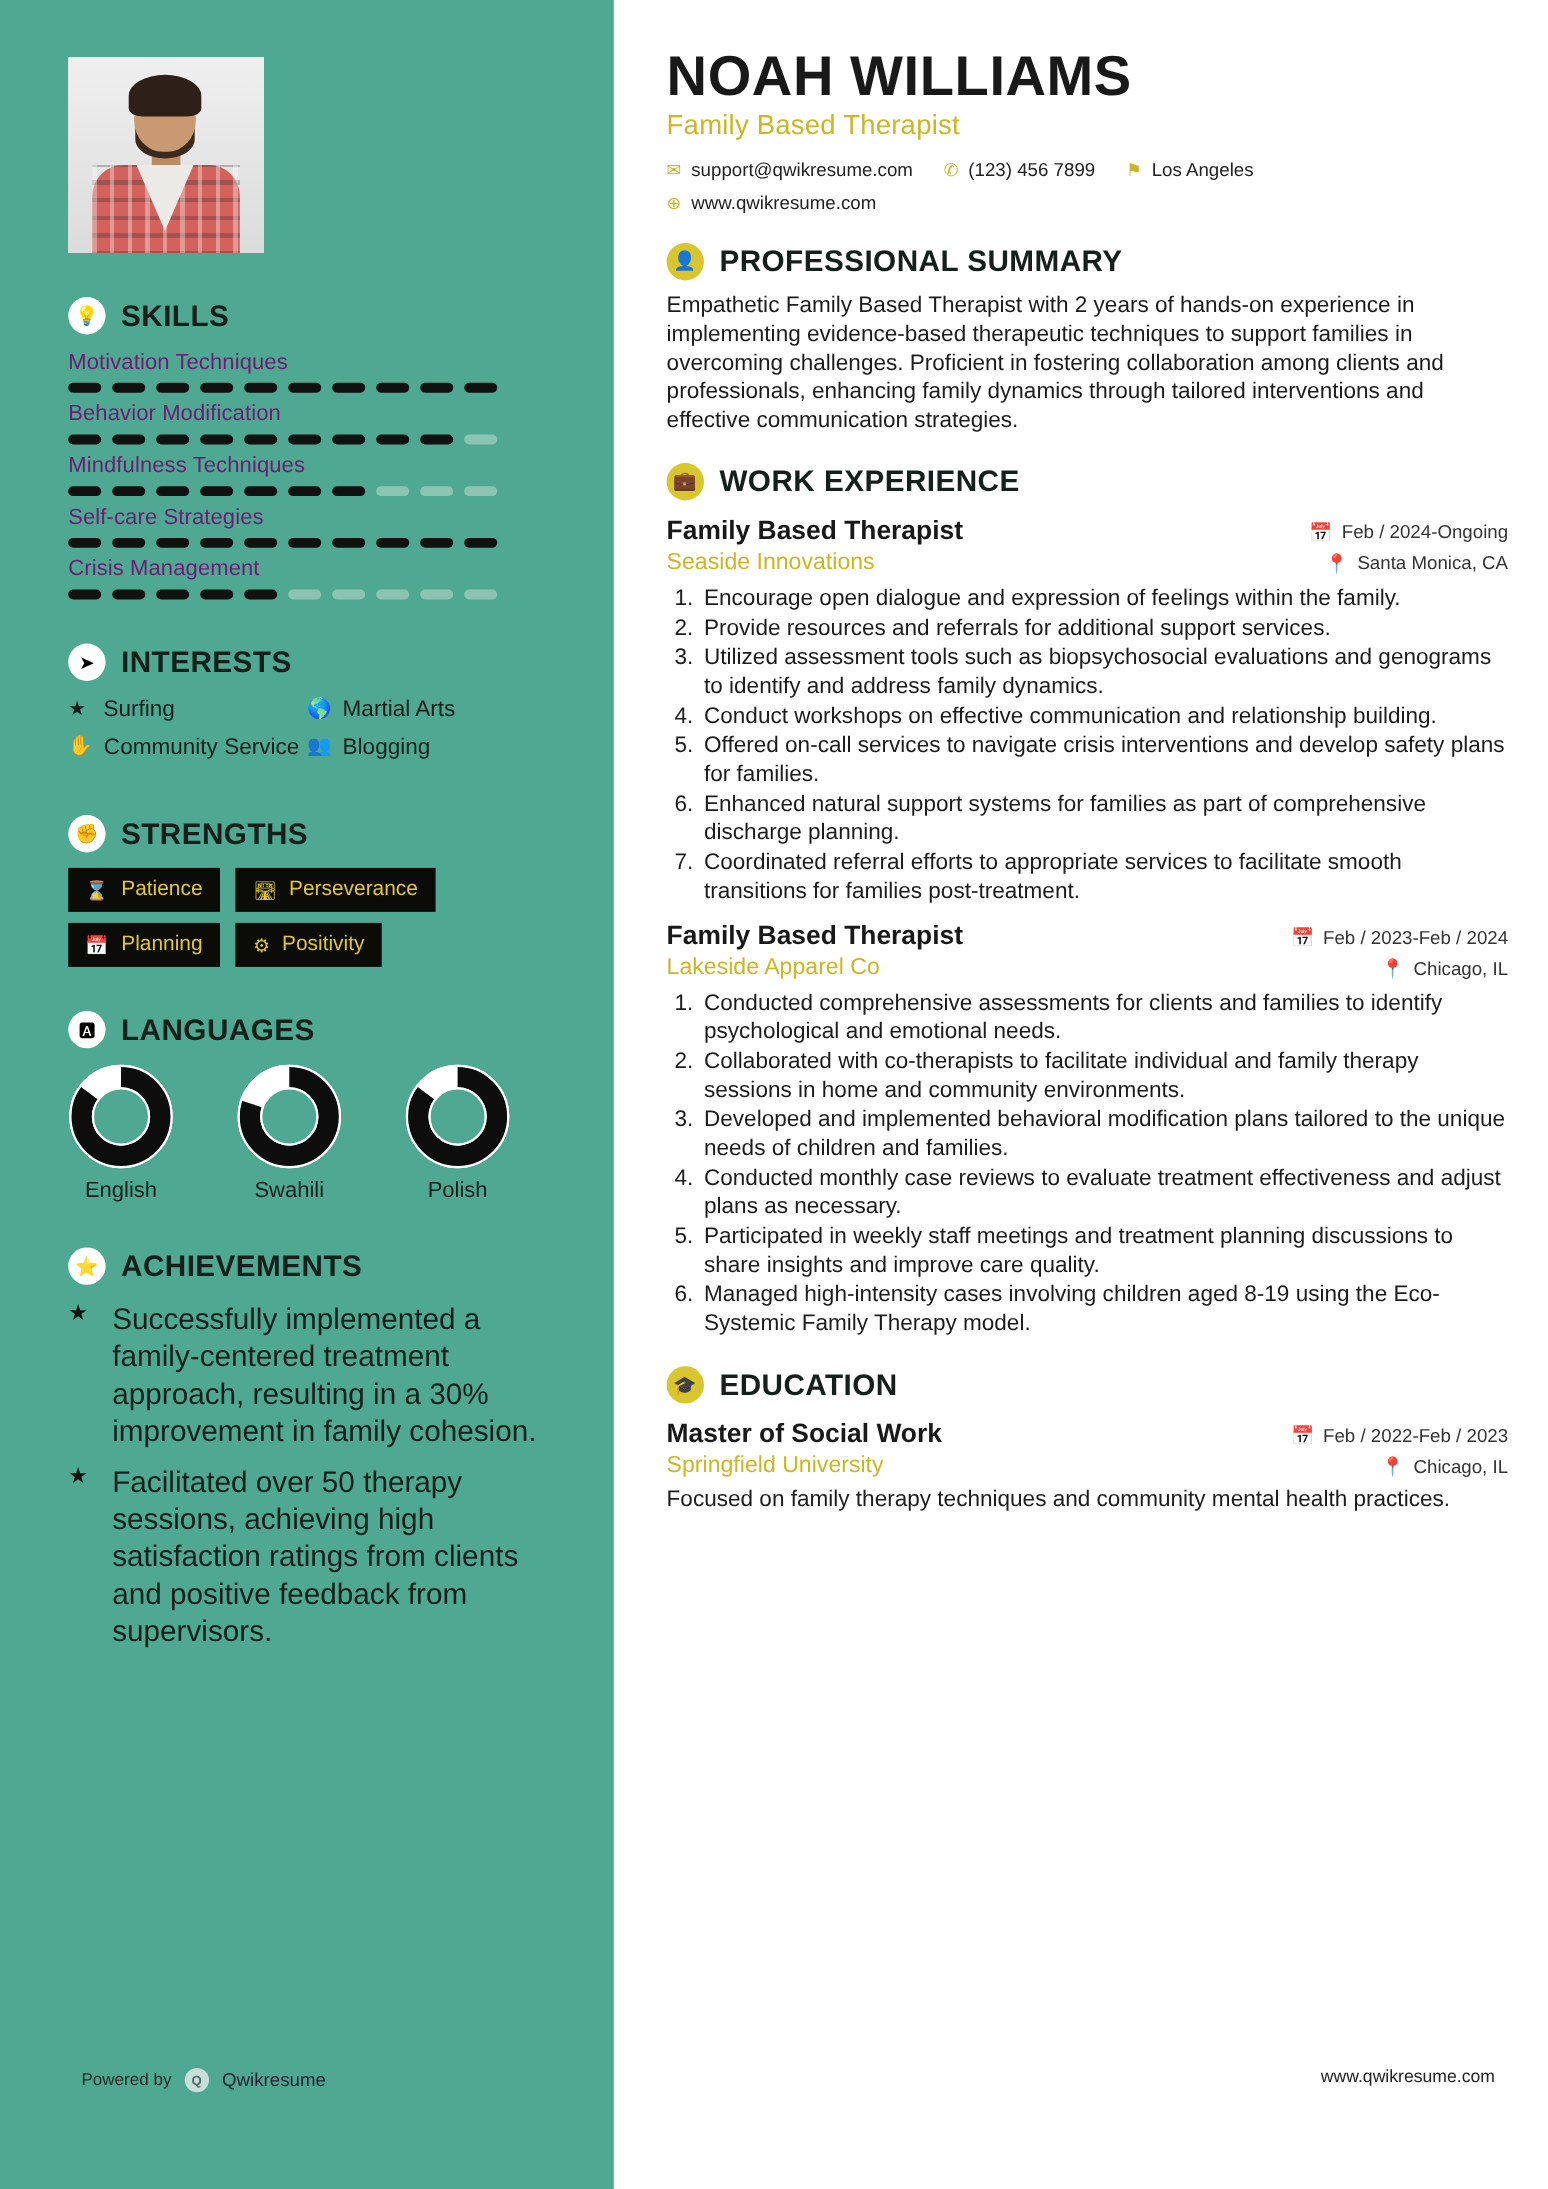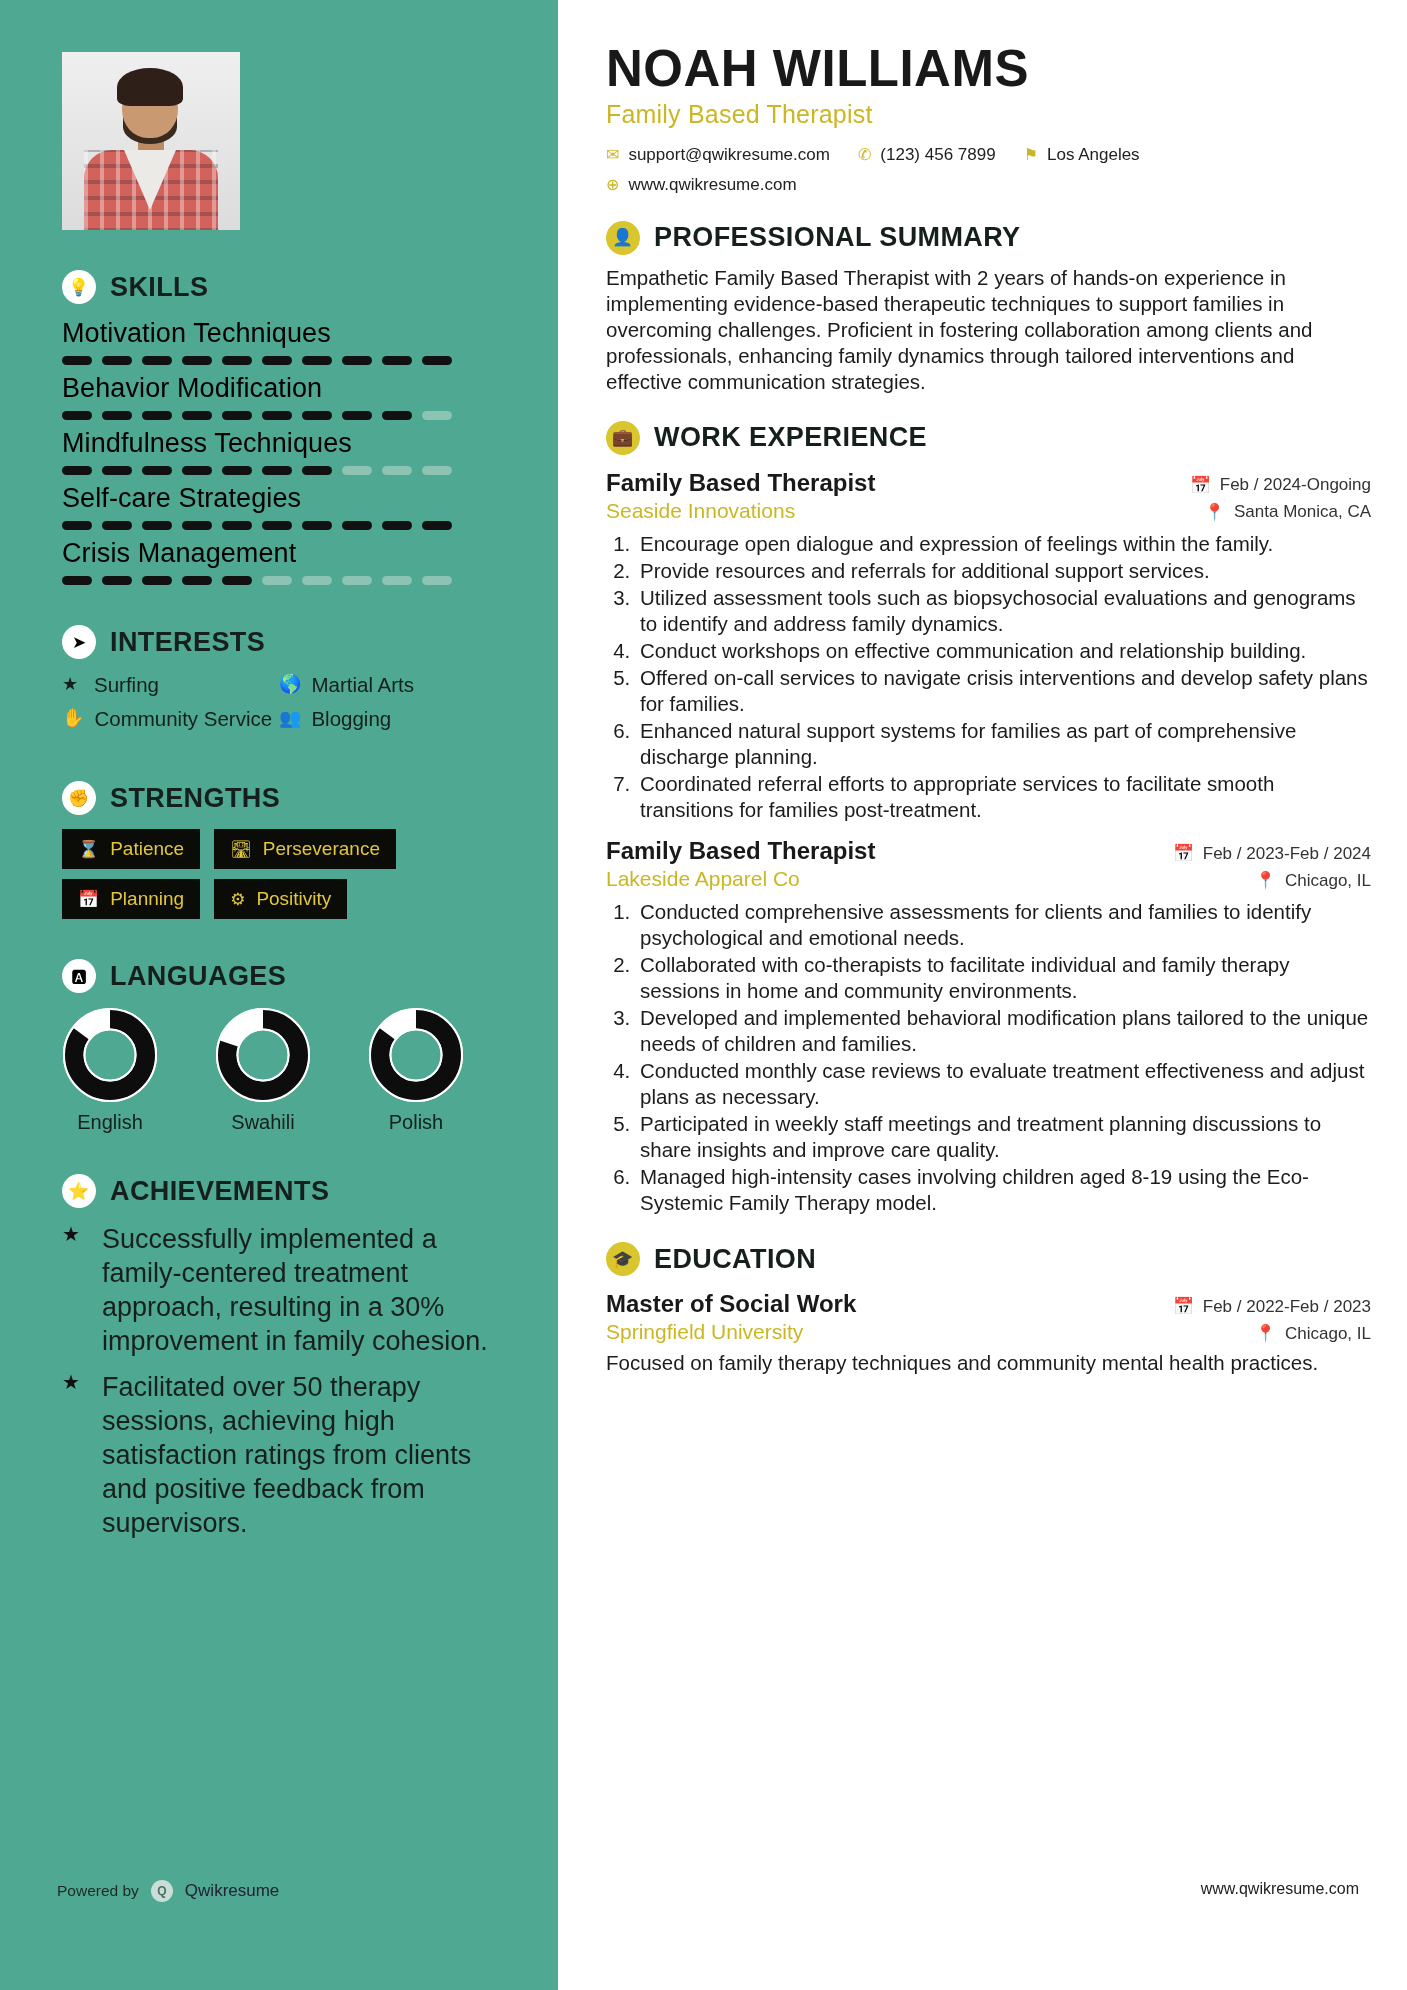--- a/index.html
+++ b/index.html
@@ -41,21 +41,21 @@
   .sec-badge {
     width: 34px; height: 34px; border-radius:50%; background:#ffffff;
     display:flex; align-items:center; justify-content:center;
     font-size: 17px; line-height:1; flex:0 0 34px;
   }
   .sec-title {
     font-size: 27px; font-weight: 700; letter-spacing: .4px; color:#15201c;
   }
 
   .skill-row { margin-bottom: 8px; }
-  .skill-name { font-size: 27px; color:#000000; margin-bottom: 7px; letter-spacing:.1px;}
+  .skill-name { font-size: 20px; color:#701a75; margin-bottom: 7px; letter-spacing:.1px;}
   .dashes { display:flex; gap:10px; }
   .dash { width: 30px; height: 9px; border-radius: 5px; background:#111111; }
   .dash.off { background:#8cc3b3; }
 
   .interest-grid { display:flex; flex-wrap:wrap; }
   .interest { width:50%; display:flex; gap:10px; align-items:flex-start; font-size:20.5px; color:#15201c; margin-bottom:10px;}
   .interest .ic { font-size:18px; line-height:1.3; flex:0 0 22px; }
 
   .strength-grid { display:flex; flex-wrap:wrap; gap:10px 14px; }
   .strength {
@@ -69,21 +69,21 @@
   .lang { width: 96px; text-align:center; }
   .donut { width:96px; height:96px; position:relative; margin:0 auto; }
   .donut svg { display:block; }
   .lang-label { font-size:20px; color:#15201c; margin-top: 8px; }
 
   .ach-item { display:flex; gap:14px; margin-bottom: 12px; }
   .ach-ic { flex:0 0 26px; font-size:20px; line-height:1.25; color:#111; }
   .ach-text { font-size:27px; line-height:1.26; color:#15201c; }
 
   .footer-left {
-    position:absolute; left:57px; bottom: 88px;
+    position:absolute; left:74px; bottom: 88px;
     display:flex; align-items:center; gap:12px;margin-top:12px;
   }
   .pb-label { font-size:15.5px; color:#1d2a26; }
   .qwik-logo { width:22px; height:22px; border-radius:50%; background:#c9ded7; display:flex;align-items:center;justify-content:center;font-size:12px;color:#4a6f65;font-weight:700;}
   .qwik-name { font-size:17px; font-weight:400; color:#223;}
 
   
   .main { flex:1; padding: 42px 36px 0 48px; position:relative; }
   .name { font-size: 51px; font-weight: 800; letter-spacing: .5px; color:#191919; line-height:1.05;}
   .role { font-size: 25px; color:#cbb624; margin-top: 4px; letter-spacing:.2px;}

